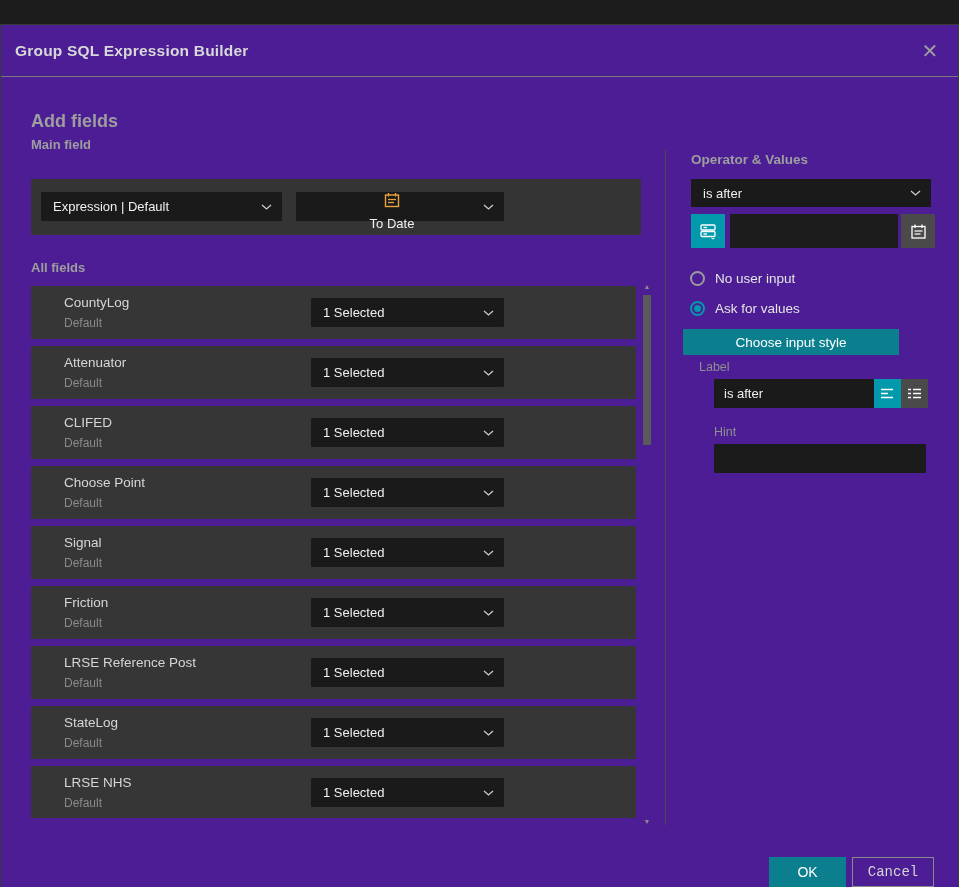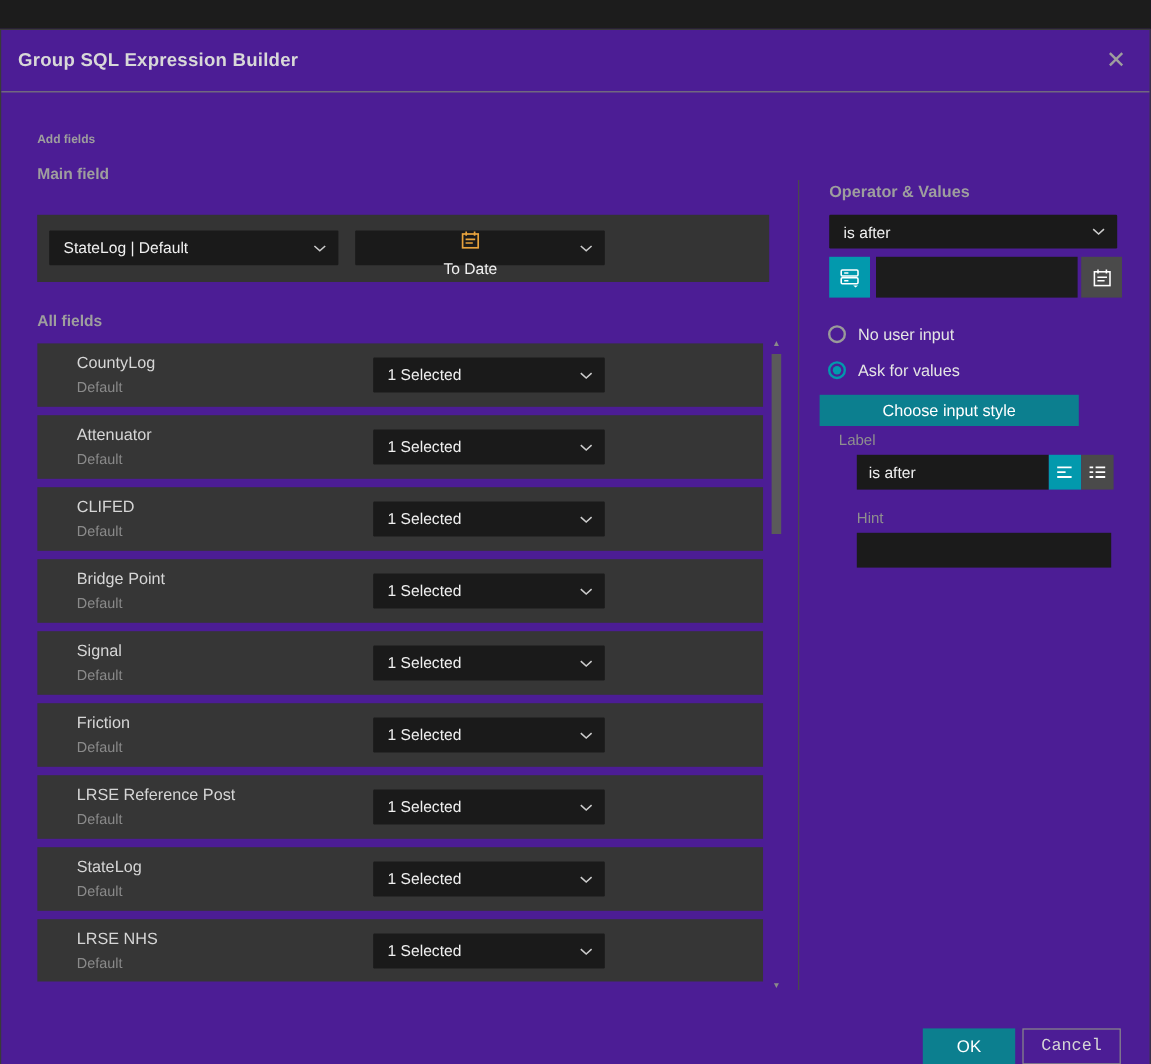--- a/index.html
+++ b/index.html
@@ -18,21 +18,21 @@
     position:absolute; left:0; top:0; width:100%; height:52px;
     border-bottom:1px solid #7a7a7a;
     display:flex; align-items:center; justify-content:space-between;
     padding:0 16px 0 14px;
   }
   .titlebar .title { font-size:15.5px; font-weight:bold; color:#d8d8d8; letter-spacing:.2px; }
   .close-btn { width:24px; height:24px; display:flex; align-items:center; justify-content:center;
     cursor:pointer; color:#9e9e9e; font-size:20px; font-weight:300; line-height:1; }
 
   
-  .h-add    { position:absolute; left:30px; top:86px;  font-size:10px;   font-weight:bold; color:#9e9e9e; }
+  .h-add    { position:absolute; left:30px; top:86px;  font-size:18px;   font-weight:bold; color:#9e9e9e; }
   .h-main   { position:absolute; left:30px; top:112px; font-size:13px;   font-weight:bold; color:#9e9e9e; }
   .h-all    { position:absolute; left:30px; top:235px; font-size:13px;   font-weight:bold; color:#9e9e9e; }
   .h-opval  { position:absolute; left:690px;top:127px; font-size:13.5px; font-weight:bold; color:#9e9e9e; }
 
   
   .dd {
     background:#1a1a1a; color:#f0f0f0; font-size:13px;
     display:flex; align-items:center; gap:8px;
     padding:0 28px 0 12px; position:relative; cursor:pointer;
     border-radius:1px;
@@ -113,21 +113,21 @@
   <div class="titlebar">
     <span class="title">Group SQL Expression Builder</span>
     <span class="close-btn">✕</span>
   </div>
 
   <div class="h-add">Add fields</div>
   <div class="h-main">Main field</div>
 
   <div class="main-panel">
     <div class="dd dd-mainfield">
-      <span>StateLog | Default</span>
+      <span>Expression | Default</span>
       <span class="chev">
         <svg width="11" height="6" viewBox="0 0 11 6">
             <path d="M1 1l4.5 4L10 1" stroke="#cccccc" stroke-width="1.3" fill="none"></path>
           </svg>
       </span>
     </div>
     <div class="dd dd-todate">
       <span style="display:flex;">
         <svg width="16" height="16" viewBox="0 0 16 16">
           <rect x="1.5" y="3" width="13" height="11.5" fill="none" stroke="#e8a33d" stroke-width="1.4"></rect>
@@ -183,21 +183,21 @@
         <span>1 Selected</span>
         <span class="chev">
             <svg width="11" height="6" viewBox="0 0 11 6">
               <path d="M1 1l4.5 4L10 1" stroke="#cccccc" stroke-width="1.3" fill="none"></path>
             </svg>
           </span>
       </div>
     </div>
 
     <div class="field-row">
-      <span class="fname">Bridge Point</span>
+      <span class="fname">Choose Point</span>
       <span class="fsub">Default</span>
       <div class="dd">
         <span>1 Selected</span>
         <span class="chev">
             <svg width="11" height="6" viewBox="0 0 11 6">
               <path d="M1 1l4.5 4L10 1" stroke="#cccccc" stroke-width="1.3" fill="none"></path>
             </svg>
           </span>
       </div>
     </div>

